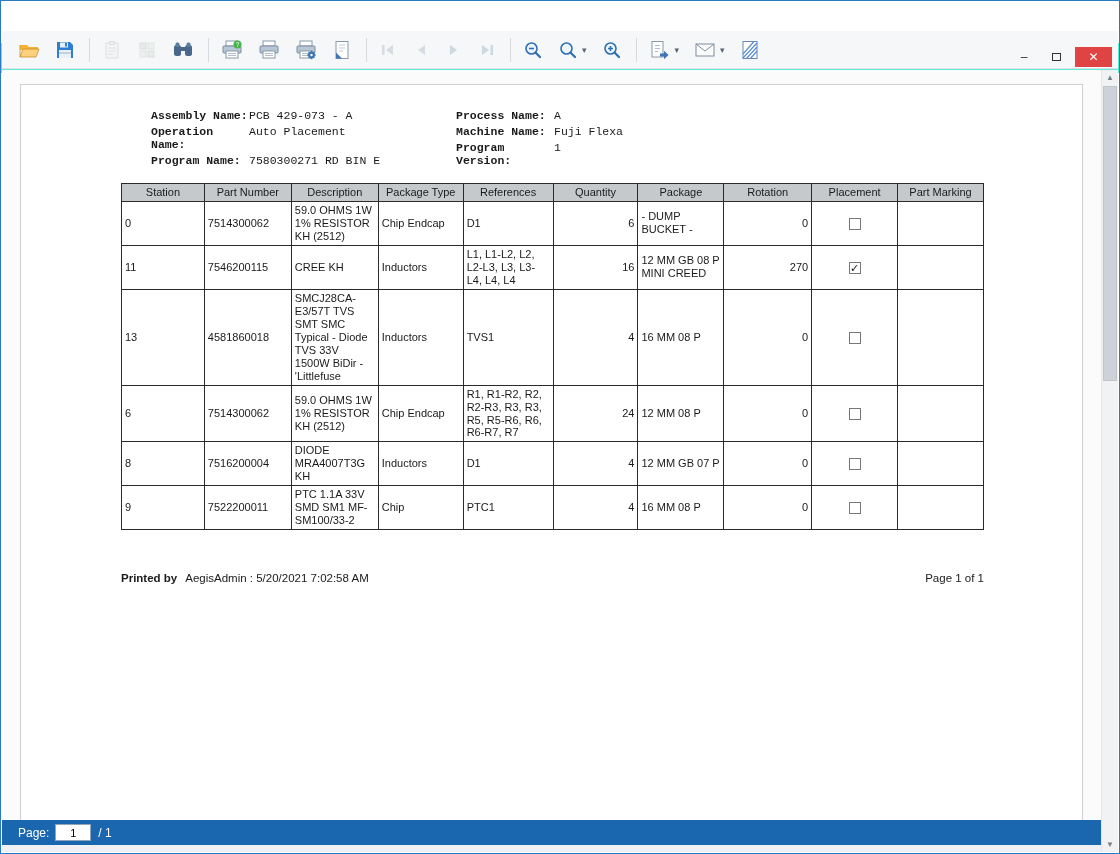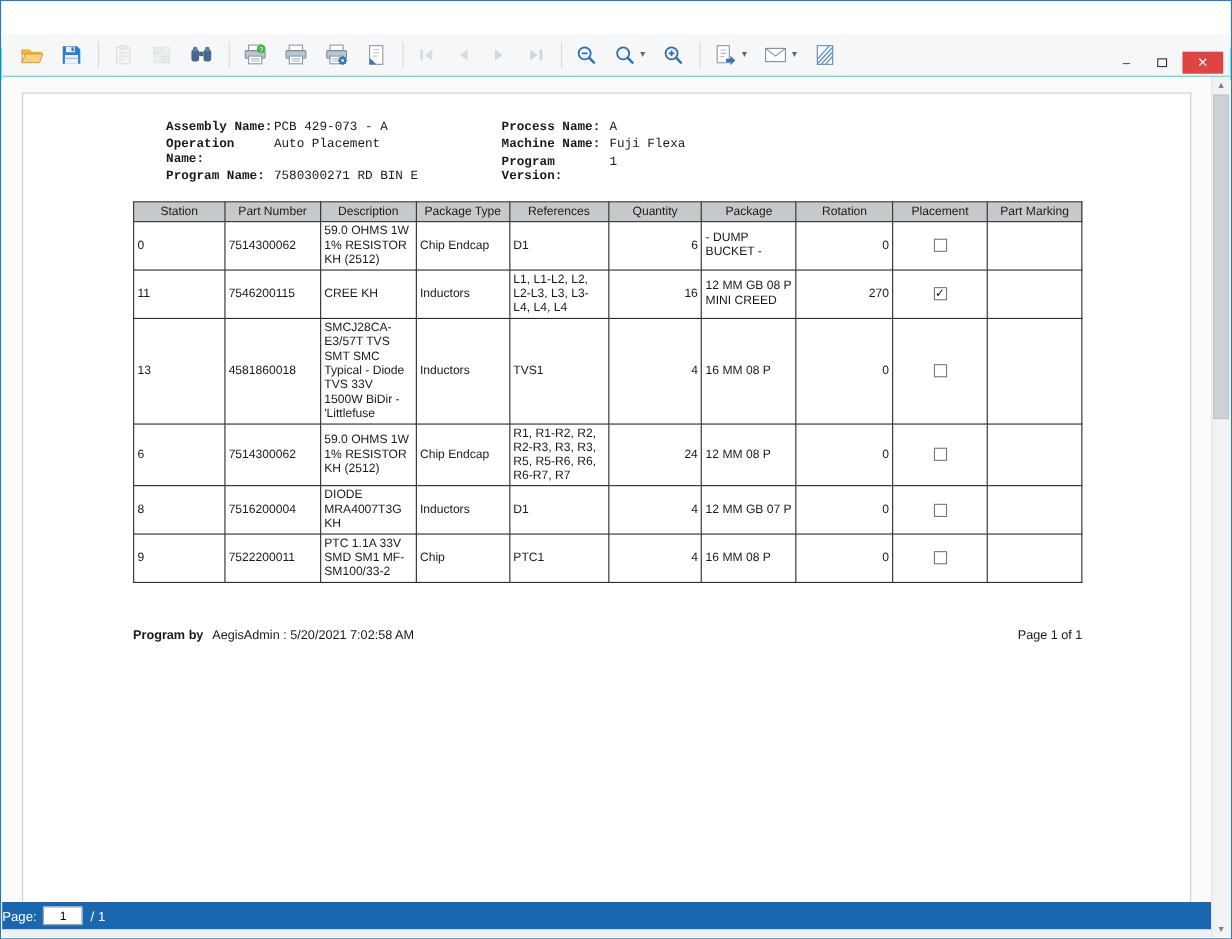--- a/index.html
+++ b/index.html
@@ -45,21 +45,21 @@
   table.setup th{background:var(--thead);height:17px;text-align:center;}
   table.setup td{height:38px;}
   table.setup td.num{text-align:right;}
   table.setup td.ctr{text-align:center;}
   .checkbox{display:inline-block;width:12px;height:12px;border:1px solid #777;background:#fff;font-size:11px;line-height:11px;color:#111;text-align:center;vertical-align:middle;}
 
   .report-footer{display:flex;justify-content:space-between;margin-top:42px;font-size:11.5px;}
   .pb-label{font-weight:bold;margin-right:8px;}
 
   
-  .statusbar{position:absolute;left:1px;right:18px;bottom:8px;height:25px;background:var(--statusbar);display:flex;align-items:center;color:#fff;font-size:12px;padding-left:0;}
+  .statusbar{position:absolute;left:1px;right:18px;bottom:8px;height:25px;background:var(--statusbar);display:flex;align-items:center;color:#fff;font-size:12px;padding-left:16px;}
   .page-input{width:36px;height:17px;border:1px solid #8fa5bd;font-size:11px;text-align:center;margin:0 7px 0 6px;padding:0;font-family:"Liberation Sans",sans-serif;}
   .bottom-strip{position:absolute;left:1px;right:18px;bottom:1px;height:7px;background:#eef0f3;}
 
   
   .vscroll{position:absolute;top:69px;right:1px;bottom:1px;width:17px;background:#f1f2f4;border-left:1px solid #e3e5e9;}
   .vs-arrow{height:15px;font-size:8px;color:#7a8089;text-align:center;line-height:15px;}
   .vs-arrow.down{position:absolute;bottom:0;left:0;right:0;}
   .vs-thumb{position:absolute;top:16px;left:1px;right:1px;height:295px;background:#cdd2d9;border:1px solid #bfc4cb;}
 </style>
 </head>
@@ -409,21 +409,21 @@
                 <td class="num">4</td>
                 <td>16 MM 08 P</td>
                 <td class="num">0</td>
                 <td class="ctr"><span class="checkbox"></span></td>
                 <td></td>
               </tr>
             </tbody>
           </table>
 
         <div class="report-footer">
-          <span><span class="pb-label">Program by</span><span>AegisAdmin : 5/20/2021 7:02:58 AM</span></span>
+          <span><span class="pb-label">Printed by</span><span>AegisAdmin : 5/20/2021 7:02:58 AM</span></span>
           <span>Page 1 of 1</span>
         </div>
       </div>
     </div>
   </div>
 
   <div class="statusbar">
     <span>Page:</span>
     <input class="page-input" value="1" style="">
     <span>/ 1</span>

